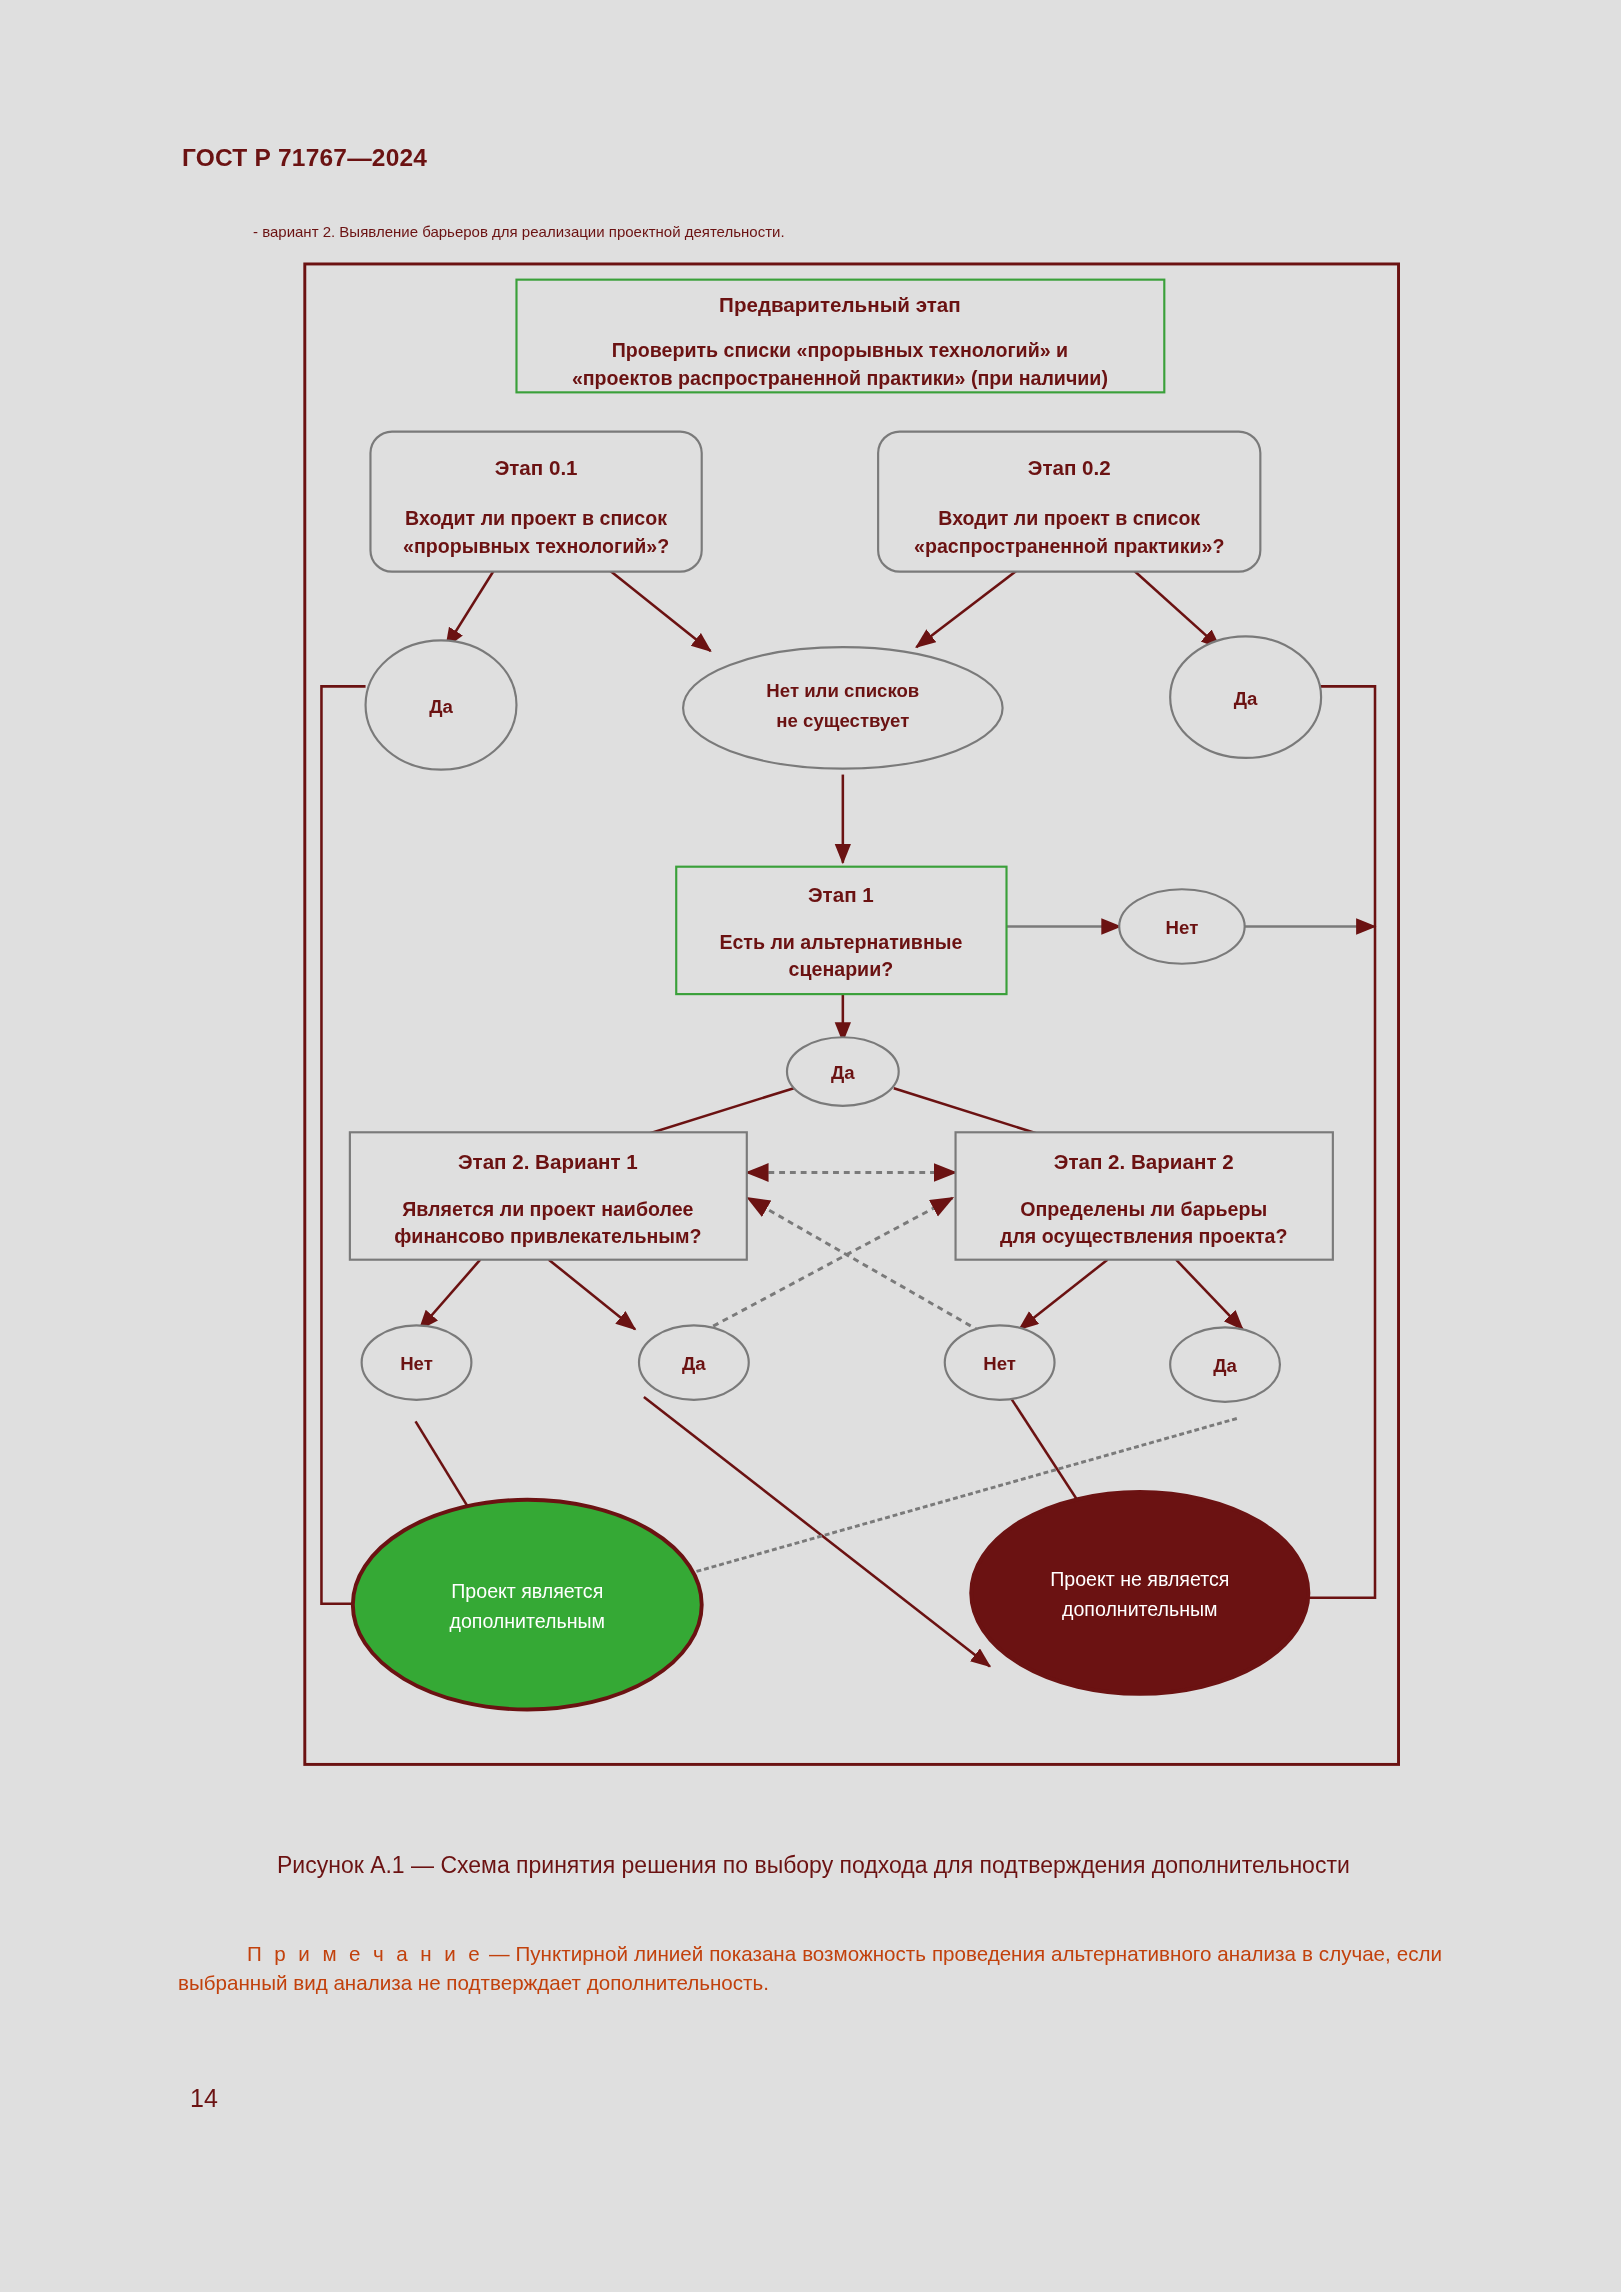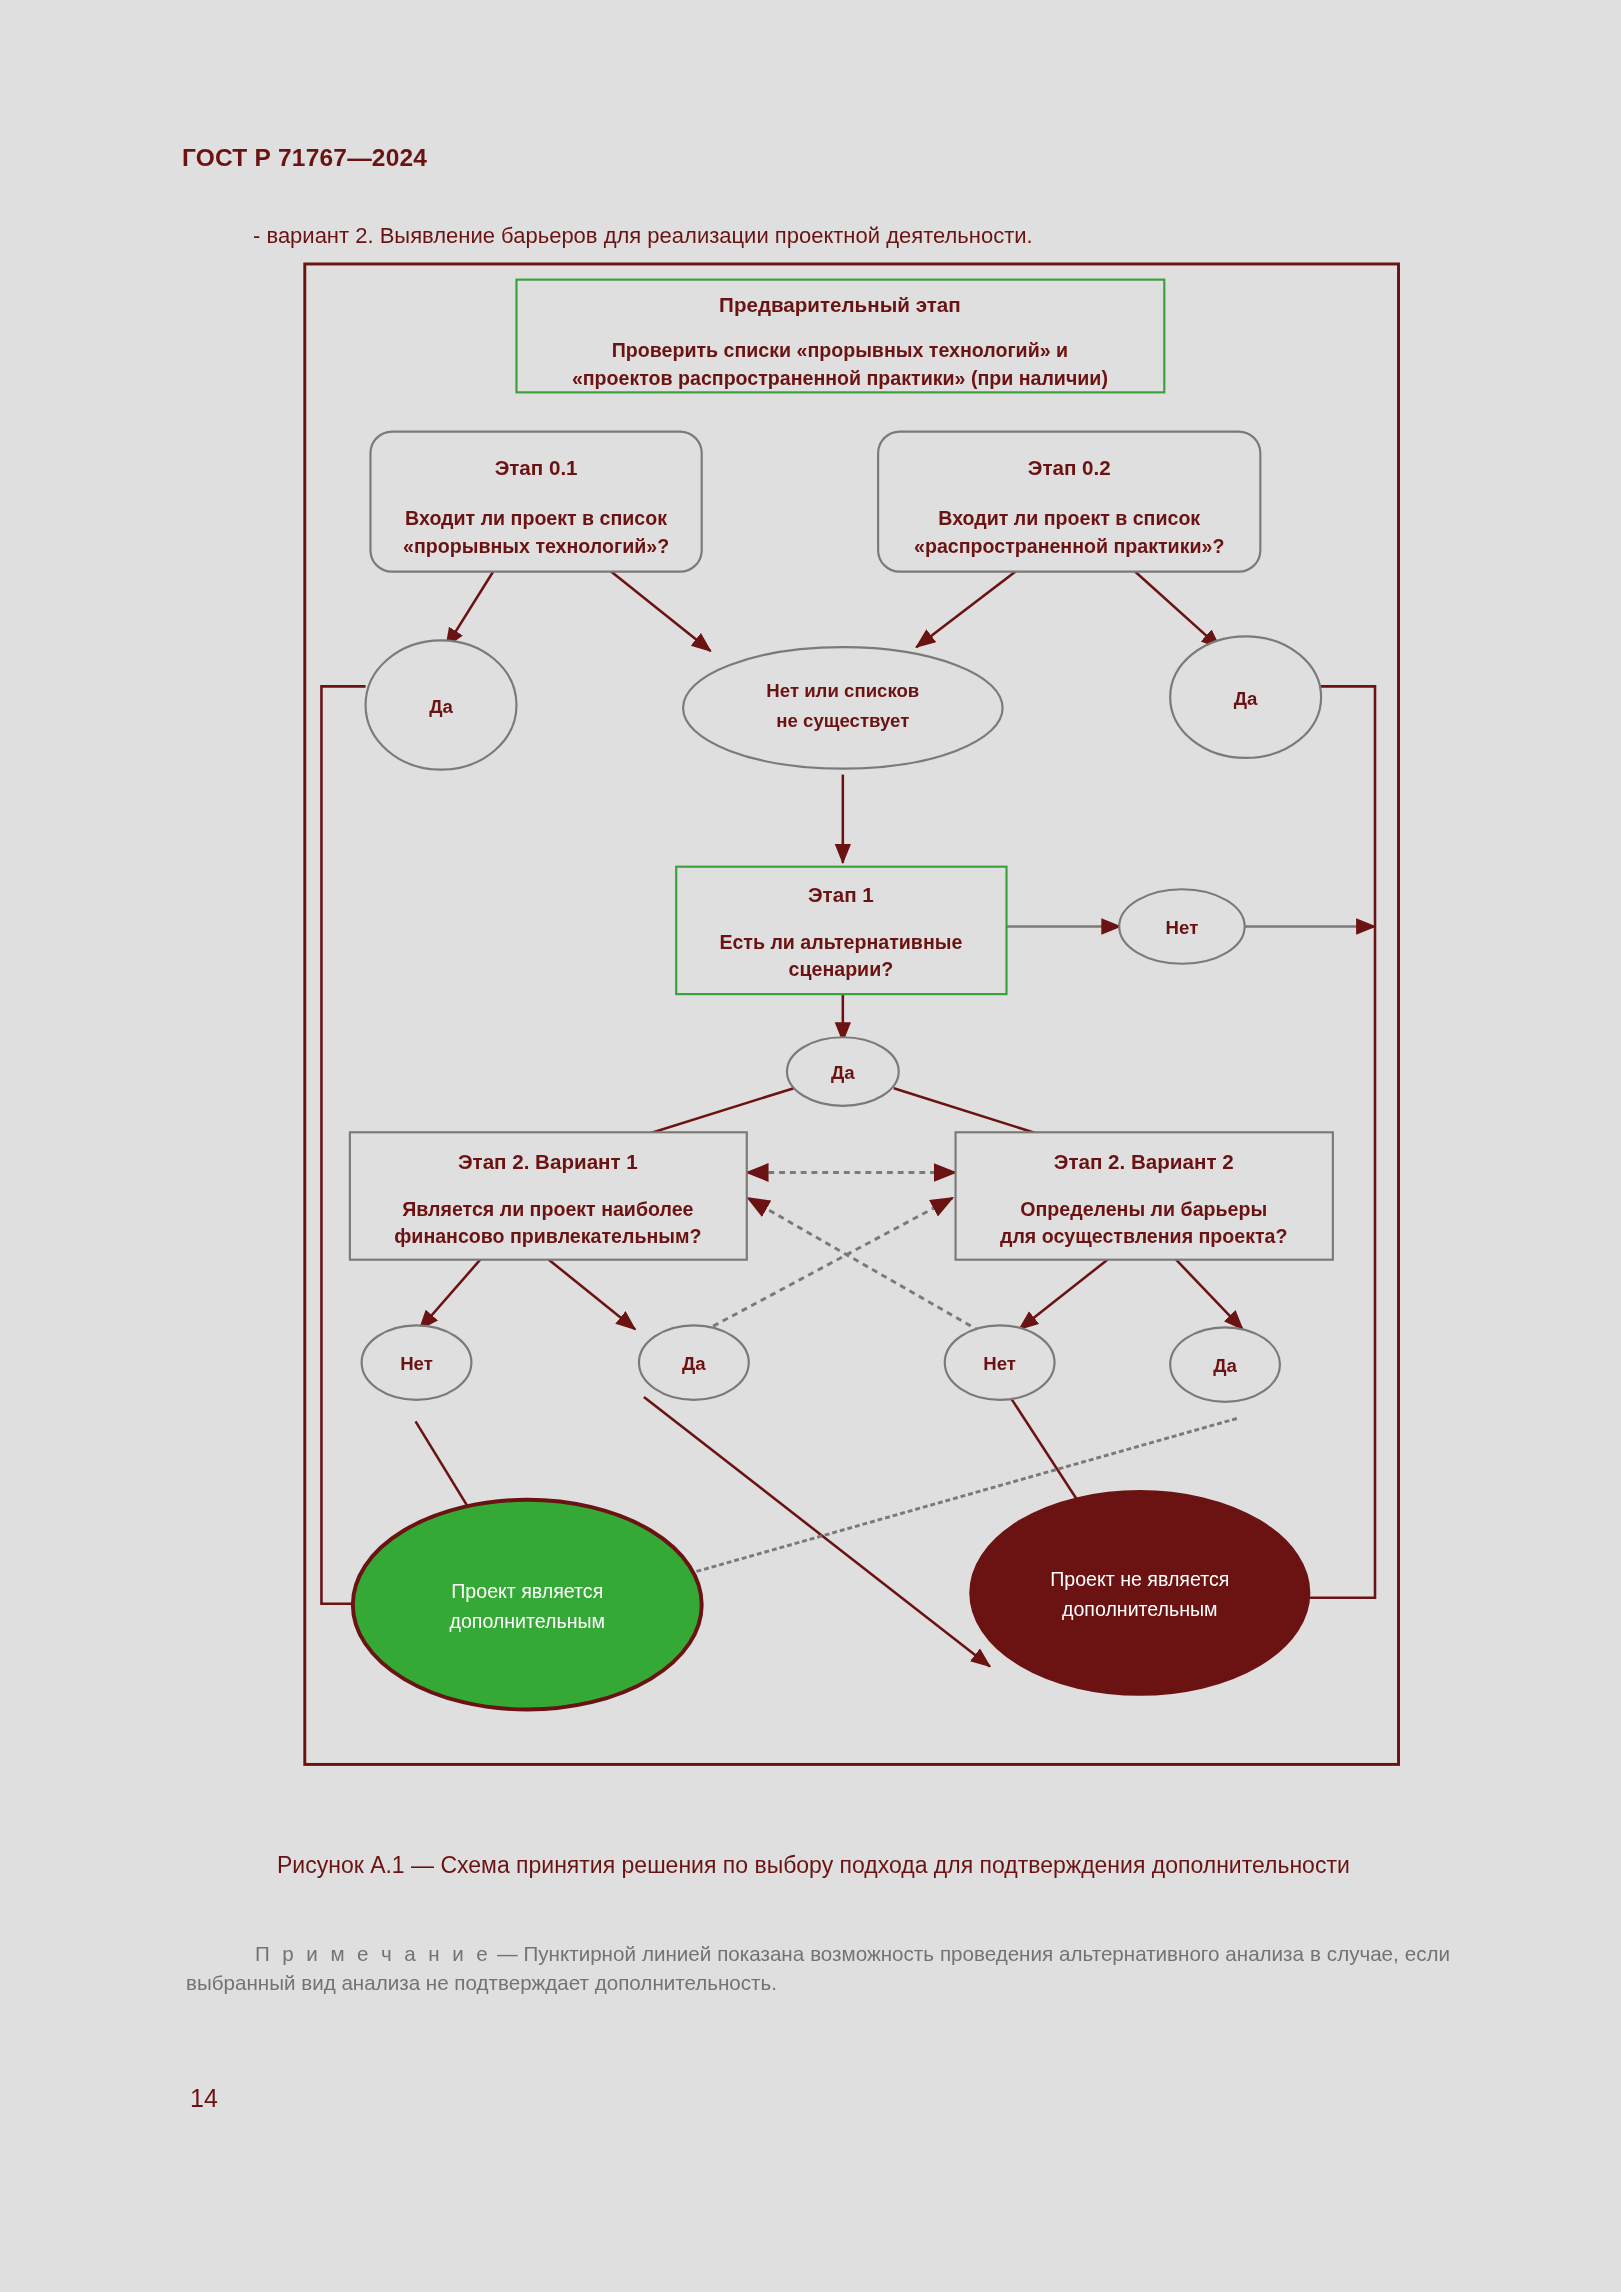--- a/index.html
+++ b/index.html
@@ -27,21 +27,21 @@
     font-size: 24.5px;
     font-weight: bold;
     letter-spacing: 0.2px;
     color: #6b1212;
     white-space: nowrap;
   }
   #intro-line {
     position: absolute;
     left: 253px;
     top: 223px;
-    font-size: 22px;
+    font-size: 15px;
     color: #6b1212;
     white-space: nowrap;
   }
   #figure-wrap {
     position: absolute;
     left: 0;
     top: 0;
     width: 1621px;
     height: 1766px;
     pointer-events: none;
@@ -55,26 +55,26 @@
     position: absolute;
     left: 277px;
     top: 1852px;
     width: 1176px;
     font-size: 23px;
     color: #6b1212;
     white-space: nowrap;
   }
   #note-block {
     position: absolute;
-    left: 186px;
+    left: 178px;
     top: 1939px;
     width: 1264px;
     font-size: 20.6px;
     line-height: 1.42;
-    color: #737373;
+    color: #c2410c;
     text-align: justify;
   }
   #note-block .note-label {
     letter-spacing: 3.3px;
     padding-left: 69px;
   }
   #page-number {
     position: absolute;
     left: 190px;
     top: 2084px;

